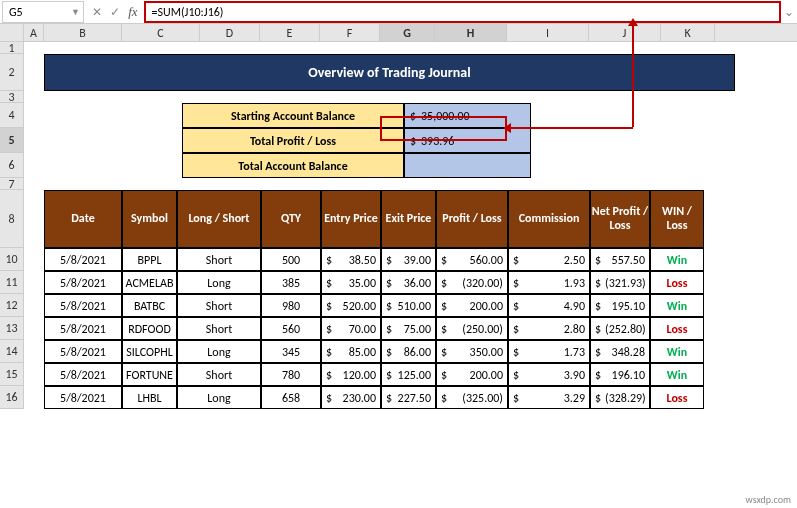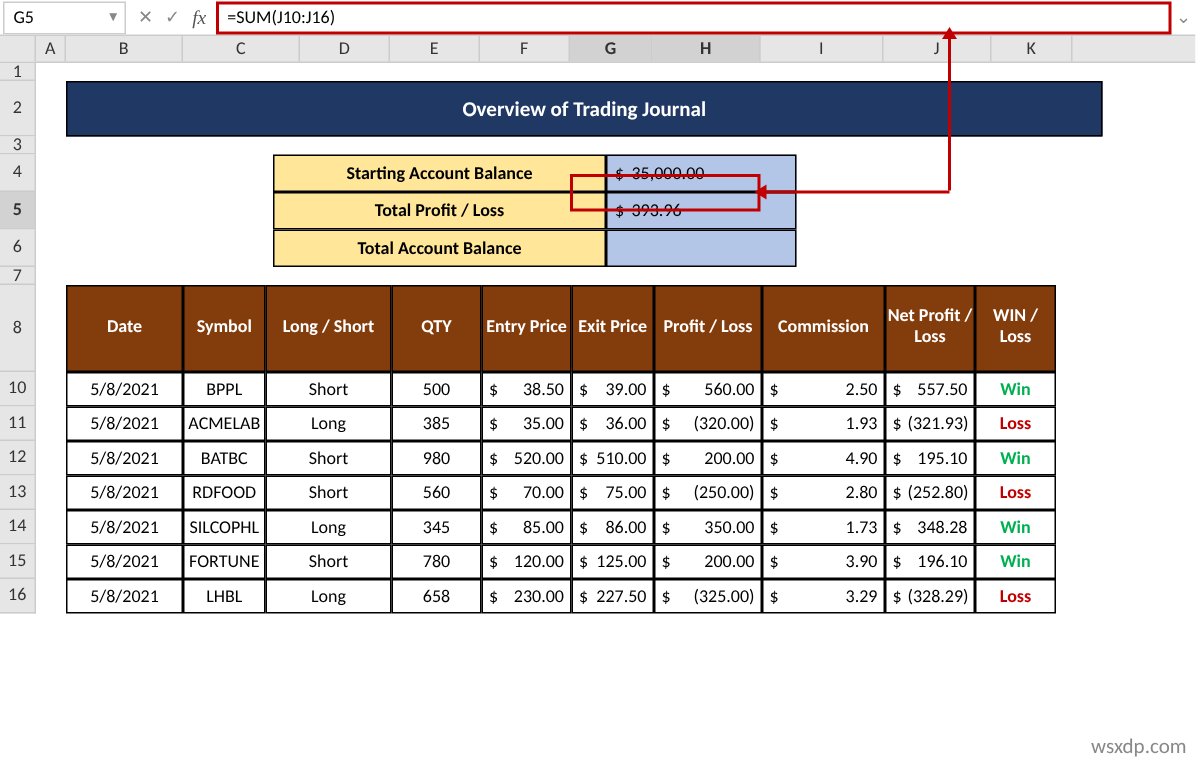--- a/index.html
+++ b/index.html
@@ -56,21 +56,21 @@
   .td.mon .v{text-align:right; flex:1;}
   .win{color:#00b050; font-weight:bold;}
   .loss{color:#c00000; font-weight:bold;}
   
   .wB{width:78px;} .wC{width:55px;text-align:center;} .wD{width:84px;} .wE{width:60px;}
   .wF{width:60px;} .wG{width:55px;} .wH{width:72px;} .wI{width:82px;} .wJ{width:60px;} .wK{width:54px;}
 
   .arrow-line{position:absolute; background:#c00000; }
   .arrow-head{position:absolute; width:0; height:0; }
 
-  .watermark{position:absolute; right:6px; bottom:2px; font-size:14px; color:#888;}
+  .watermark{position:absolute; right:6px; bottom:2px; font-size:10px; color:#888;}
 </style>
 </head>
 <body>
 
 <div class="formula-row">
   <div class="name-box">
     <span>G5</span>
     <span class="dd">▼</span>
   </div>
   <div class="fbar-btns">

